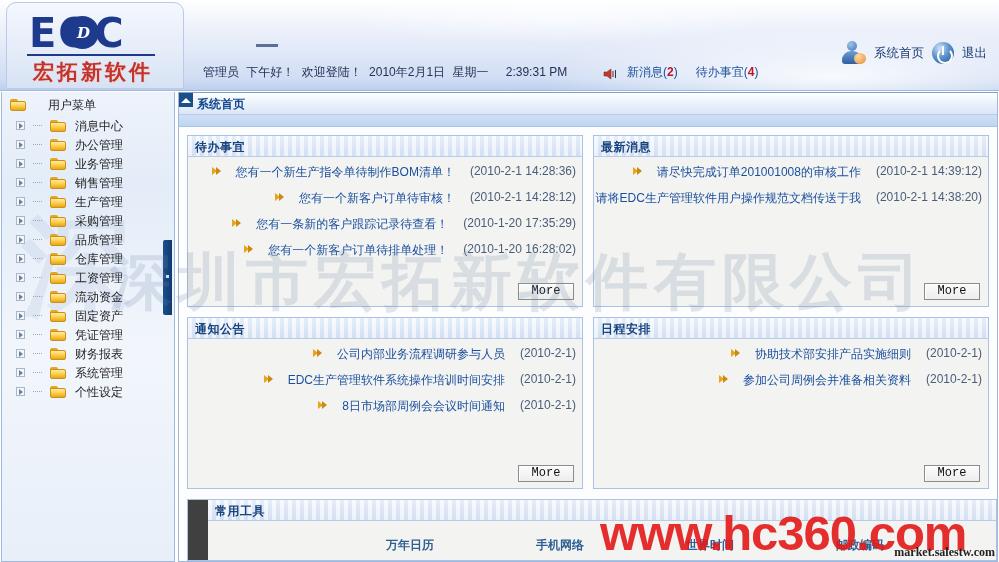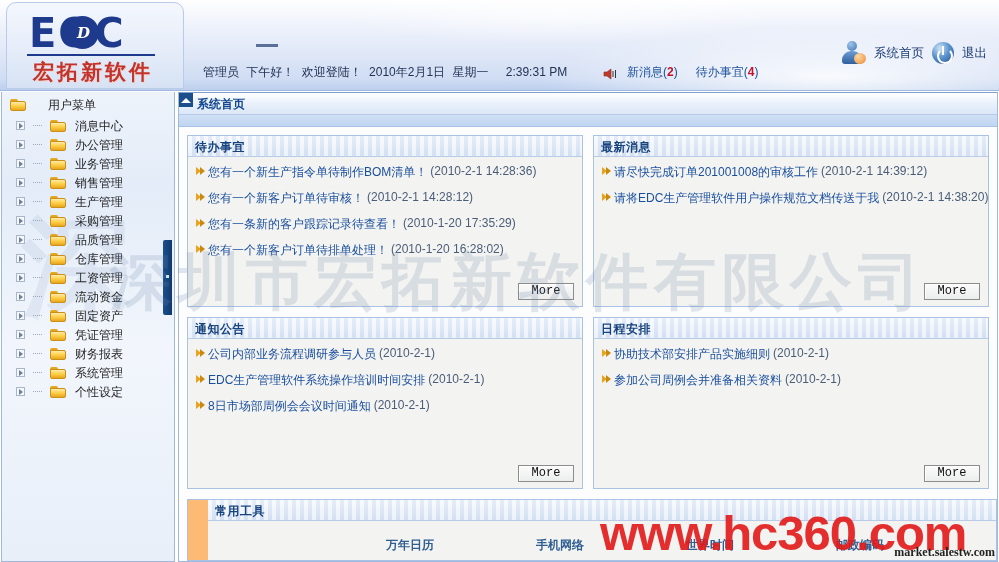--- a/index.html
+++ b/index.html
@@ -244,21 +244,21 @@
     background: #fdfdfd;
     padding: 8px 8px 0 8px;
     overflow: hidden;
   }
 
   .panel-row { display: flex; gap: 10px; }
   .panel {
     position: relative;
     width: 400px; height: 172px;
     border: 1px solid #a9c3e6;
-    background: #fdba74;
+    background: #404040;
     overflow: hidden;
   }
   .panel-wide { width: 810px; height: 62px; padding-left: 20px; }
   .panel-head {
     height: 21px;
     background:
       repeating-linear-gradient(90deg, rgba(255,255,255,0.55) 0 4px, rgba(200,215,236,0.25) 4px 8px),
       linear-gradient(to bottom, #eef4fc 0%, #e2ebf8 55%, #d7e3f5 100%);
     border-bottom: 1px solid #b8cce8;
     position: relative;
@@ -270,23 +270,23 @@
   }
   .panel-body {
     position: relative;
     padding: 7px 6px 0 8px;
     background: #f3f3f1;
     height: 150px;
   }
   .panel-wide .panel-body { height: 40px; padding-top: 9px; }
 
   .item {
-    display: flex; align-items: flex-start; gap: 3px;
+    display: flex; align-items: flex-start; gap: 15px;
     margin-bottom: 9px;
-    font-size: 12px; white-space: nowrap;
+    font-size: 12px; white-space: nowrap; justify-content: flex-end;
   }
   .arrow {
     width: 9px; height: 9px; margin-top: 3px; flex: 0 0 auto;
     position: relative;
   }
   .arrow::before {
     content: ""; position: absolute; left: 0; top: 0;
     width: 0; height: 0;
     border-left: 5px solid #e8a41c;
     border-top: 4.5px solid transparent;

